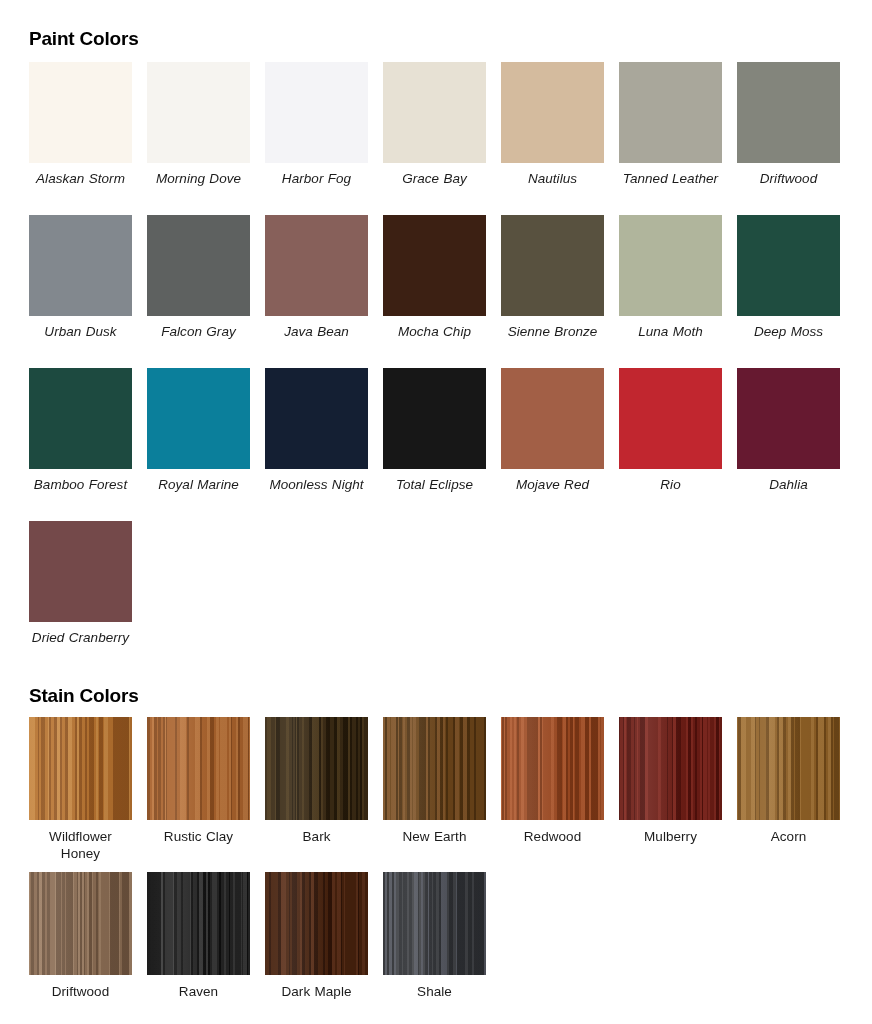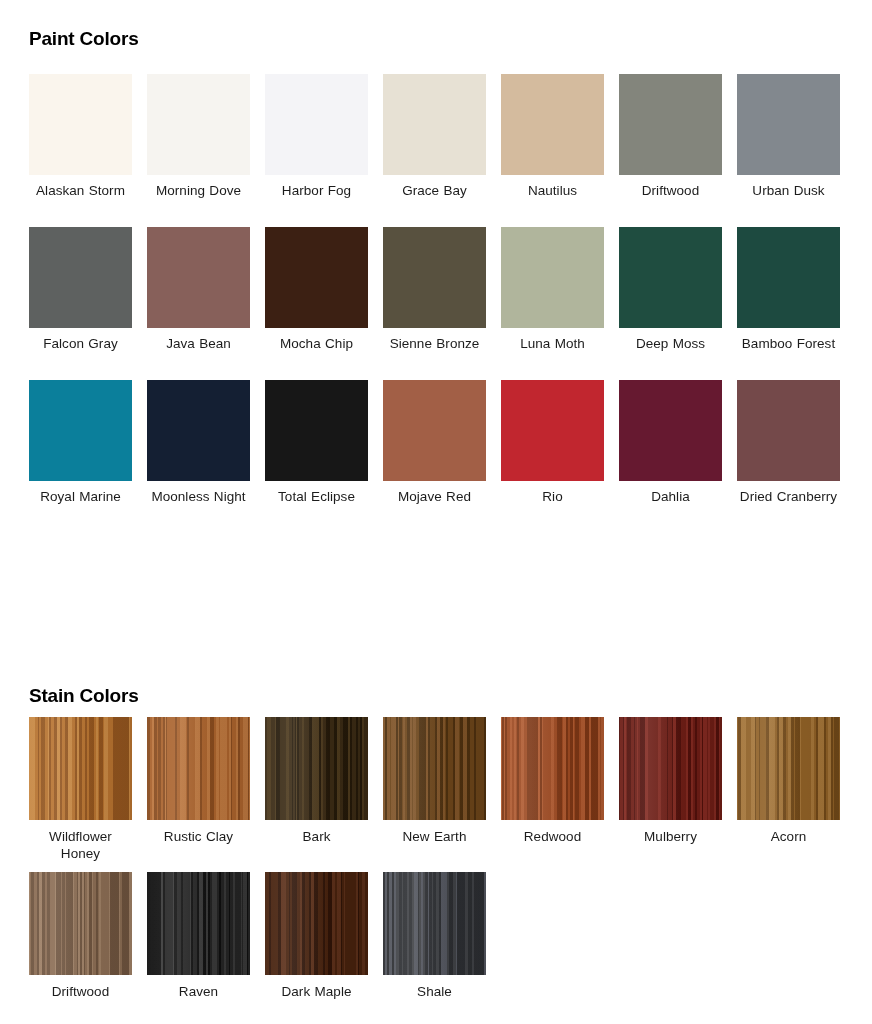--- a/index.html
+++ b/index.html
@@ -36,21 +36,21 @@
   #stain-title { position: absolute; left: 29px; top: 685px; text-align: right; }
 
   .grid {
     position: absolute;
     left: 29px;
     display: flex;
     flex-wrap: wrap;
     width: 826px;
     gap: 0;
   }
-  #paint-grid { top: 74px; }
+  #paint-grid { top: 62px; font-style: italic; }
   #stain-grid { top: 717px; }
 
   .swatch-cell {
     width: 118px;
     display: flex;
     flex-direction: column;
     align-items: flex-start;
   }
   .paint-cell { height: 153px; }
   .stain-cell { height: 155px; }
@@ -106,20 +106,24 @@
       </div>
       <div class="swatch-cell paint-cell">
         <div class="chip paint-chip" style="background: rgb(231, 225, 212);"></div>
         <div class="swatch-label">Grace Bay</div>
       </div>
       <div class="swatch-cell paint-cell">
         <div class="chip paint-chip" style="background: rgb(212, 187, 158);"></div>
         <div class="swatch-label">Nautilus</div>
       </div>
       <div class="swatch-cell paint-cell">
+        <div class="chip paint-chip" style="background: rgb(169, 167, 155);"></div>
+        <div class="swatch-label">Tanned Leather</div>
+      </div>
+      <div class="swatch-cell paint-cell">
         <div class="chip paint-chip" style="background: rgb(131, 133, 124);"></div>
         <div class="swatch-label">Driftwood</div>
       </div>
       <div class="swatch-cell paint-cell">
         <div class="chip paint-chip" style="background: rgb(130, 136, 142);"></div>
         <div class="swatch-label">Urban Dusk</div>
       </div>
       <div class="swatch-cell paint-cell">
         <div class="chip paint-chip" style="background: rgb(94, 97, 96);"></div>
         <div class="swatch-label">Falcon Gray</div>

